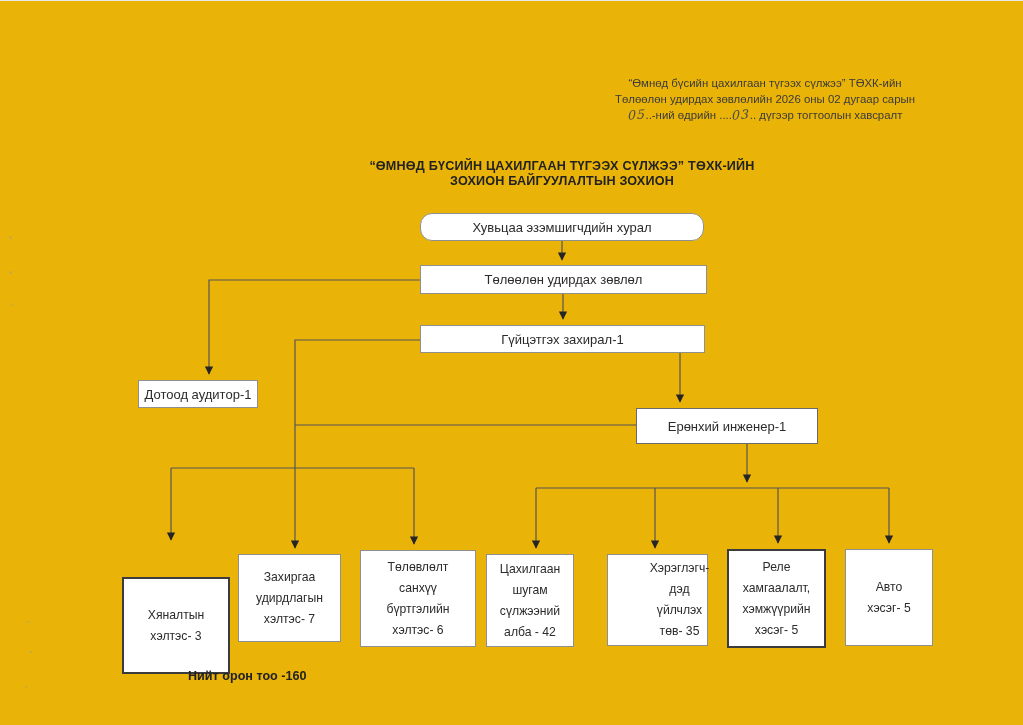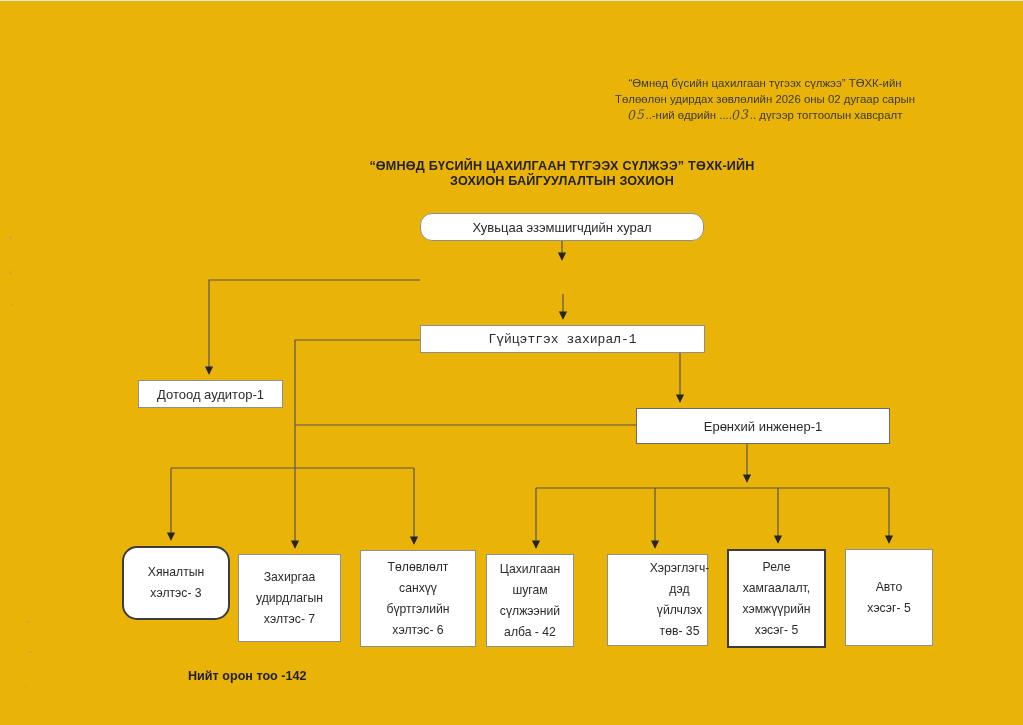--- a/index.html
+++ b/index.html
@@ -97,28 +97,29 @@
       <line x1="536" y1="487" x2="889" y2="487"></line>
       <line x1="536" y1="487" x2="536" y2="547" marker-end="url(#arw)"></line>
       <line x1="655" y1="487" x2="655" y2="547" marker-end="url(#arw)"></line>
       <line x1="778" y1="487" x2="778" y2="542" marker-end="url(#arw)"></line>
       <line x1="889" y1="487" x2="889" y2="542" marker-end="url(#arw)"></line>
     </g>
   </svg>
 
   <div class="node lv1" style="left:420px;top:212px;width:284px;height:28px;border-radius:12px;">Хувьцаа эзэмшигчдийн хурал</div>
 
+  <div class="node lv1" style="left:420px;top:264px;width:287px;height:29px;">Төлөөлөн удирдах зөвлөл</div>
 
-  <div class="node lv1" style="left:420px;top:324px;width:285px;height:28px;font-family:Liberation Mono, monospace;">Гүйцэтгэх захирал-1</div>
+  <div class="node lv1" style="left:420px;top:324px;width:285px;height:28px;">Гүйцэтгэх захирал-1</div>
 
-  <div class="node lv1" style="left:138px;top:379px;width:145px;height:28px;">Дотоод аудитор-1</div>
+  <div class="node lv1" style="left:138px;top:379px;width:120px;height:28px;">Дотоод аудитор-1</div>
 
-  <div class="node lv1 mid" style="left:636px;top:407px;width:254px;height:36px;">Ерөнхий инженер-1</div>
+  <div class="node lv1 mid" style="left:636px;top:407px;width:182px;height:36px;">Ерөнхий инженер-1</div>
 
-  <div class="node small thick" style="left:122px;top:545px;width:108px;height:74px;border-radius:15px;">Хяналтын
+  <div class="node small thick" style="left:122px;top:576px;width:108px;height:97px;">Хяналтын
 хэлтэс- 3</div>
 
   <div class="node small" style="left:238px;top:553px;width:103px;height:88px;">Захиргаа
 удирдлагын
 хэлтэс- 7</div>
 
   <div class="node small" style="left:360px;top:549px;width:116px;height:97px;">Төлөвлөлт
 санхүү
 бүртгэлийн
 хэлтэс- 6</div>
@@ -133,21 +134,21 @@
 төв- 35</div>
 
   <div class="node small thick" style="left:727px;top:548px;width:99px;height:99px;">Реле
 хамгаалалт,
 хэмжүүрийн
 хэсэг- 5</div>
 
   <div class="node small" style="left:845px;top:548px;width:88px;height:97px;">Авто
 хэсэг- 5</div>
 
-  <div class="footer-note">Нийт орон тоо -142</div>
+  <div class="footer-note">Нийт орон тоо -160</div>
 
   <div class="speck" style="left:9px;top:235px;width:3px;height:3px;"></div>
   <div class="speck" style="left:9px;top:270px;width:3px;height:3px;"></div>
   <div class="speck" style="left:11px;top:302px;width:2px;height:3px;"></div>
   <div class="speck" style="left:27px;top:620px;width:3px;height:2px;"></div>
   <div class="speck" style="left:29px;top:650px;width:3px;height:2px;"></div>
   <div class="speck" style="left:25px;top:685px;width:2px;height:2px;"></div>
 
 </div>
 

